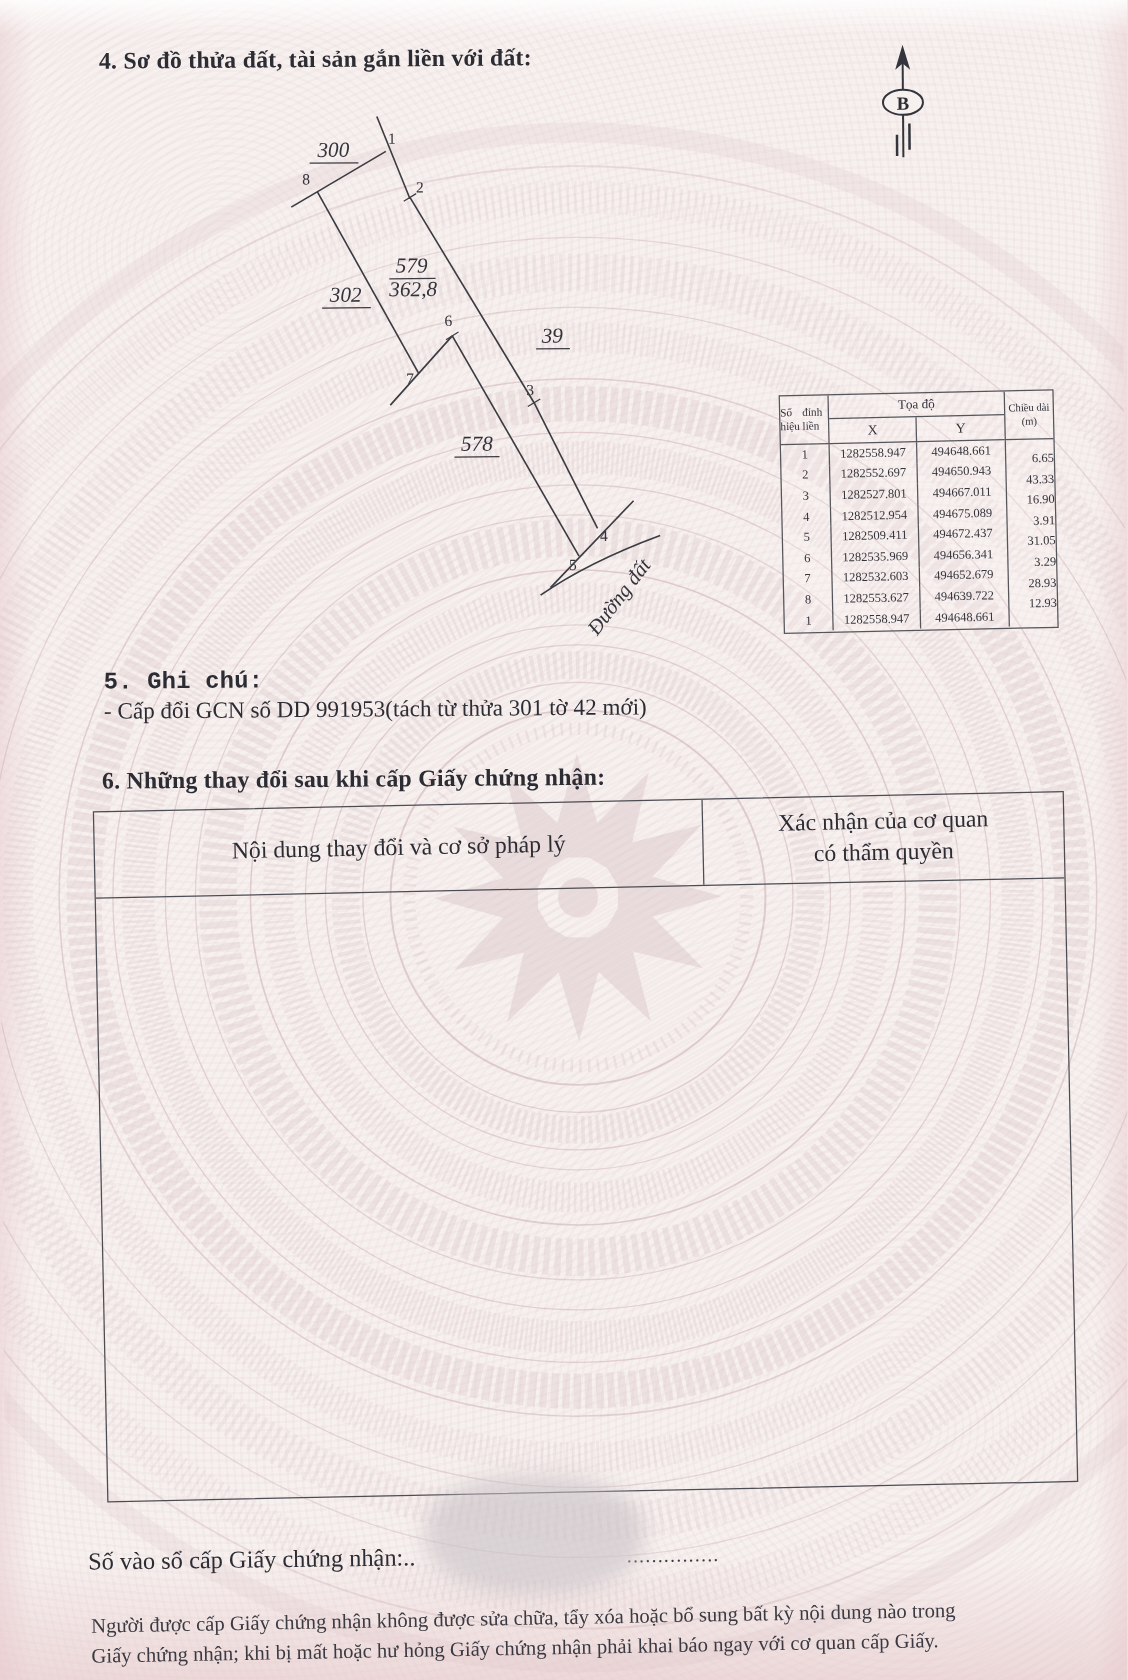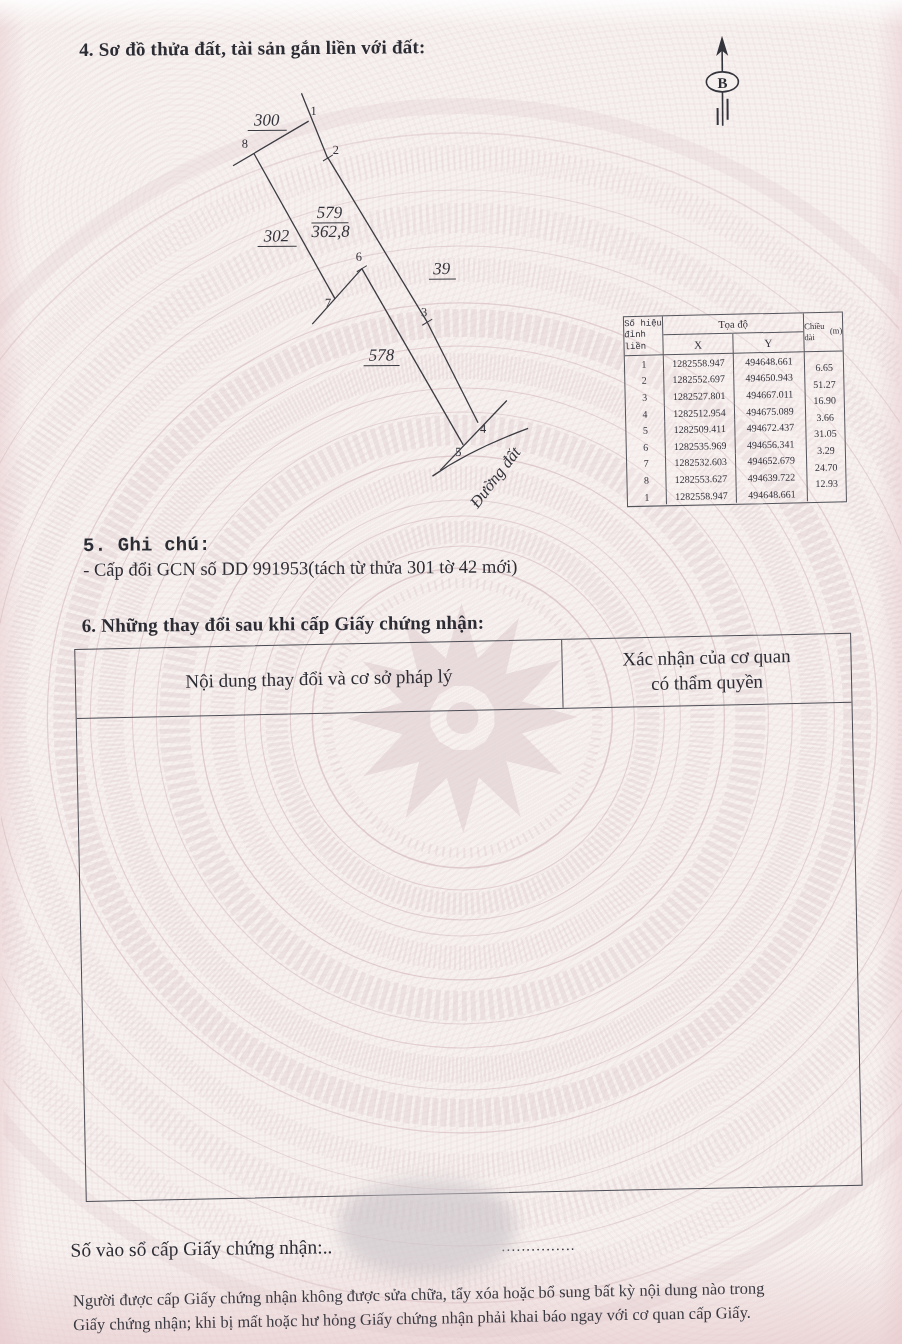--- a/index.html
+++ b/index.html
@@ -28,27 +28,27 @@
     display:grid;grid-template-columns:39px 70px 70px 1fr;
     grid-template-rows:19px 20px repeat(9,16.6px);
     background:rgba(250,245,244,.25);
     transform:rotate(-0.8deg);
     font-size:10px;color:#33333c;
   }
   .ct-c{display:flex;align-items:center;justify-content:center;box-sizing:border-box;}
   .bl{border-left:1px solid #55555c;}
   .br{border-right:1px solid #55555c;}
   .bb{border-bottom:1px solid #55555c;}
-  .ct-hv{grid-area:1/1/3/2;flex-direction:column;font-size:9px;line-height:1.25;font-family:Liberation Mono, monospace;}
+  .ct-hv{grid-area:1/1/3/2;flex-direction:row;font-size:9px;line-height:1.25;}
   .ct-ht{grid-area:1/2/2/4;font-size:10.5px;}
   .ct-hx{grid-area:2/2/3/3;font-size:11px;}
   .ct-hy{grid-area:2/3/3/4;font-size:11px;}
-  .ct-hl{grid-area:1/4/3/5;flex-direction:row;font-size:8.5px;line-height:1.3;}
+  .ct-hl{grid-area:1/4/3/5;flex-direction:column;font-size:8.5px;line-height:1.3;}
   .ct-len{grid-area:3/4/12/5;display:block;padding-top:8px;}
-  .ct-len div{height:16.6px;line-height:16.6px;text-align:center;font-size:10px;}
+  .ct-len div{height:16.6px;line-height:16.6px;text-align:right;font-size:10px;}
 
   
   .changes-table{
     position:absolute;left:78px;top:641px;width:777px;height:553px;
     border:1.4px solid #4c4c54;box-sizing:border-box;
     transform:rotate(-0.75deg);
   }
   .ch-head{display:flex;height:69px;border-bottom:1.3px solid #4c4c54;box-sizing:border-box;}
   .ch-left{width:487px;border-right:1.3px solid #4c4c54;box-sizing:border-box;
     display:flex;align-items:center;justify-content:center;font-size:19px;}
@@ -176,26 +176,26 @@
       </div>
       <div class="ct-c ct-ht bb">Tọa độ</div>
       <div class="ct-c ct-hx br bb">X</div>
       <div class="ct-c ct-hy bb">Y</div>
       <div class="ct-c ct-hl bl bb">
         <span>Chiều dài</span>
         <span>(m)</span>
       </div>
       <div class="ct-len bl">
         <div>6.65</div>
-        <div>51.27</div>
+        <div>43.33</div>
         <div>16.90</div>
-        <div>3.66</div>
+        <div>3.91</div>
         <div>31.05</div>
         <div>3.29</div>
-        <div>24.70</div>
+        <div>28.93</div>
         <div>12.93</div>
       </div>
 
       <div class="ct-c br">1</div>
       <div class="ct-c br">1282558.947</div>
       <div class="ct-c">494648.661</div>
       <div class="ct-c br">2</div>
       <div class="ct-c br">1282552.697</div>
       <div class="ct-c">494650.943</div>
       <div class="ct-c br">3</div>

